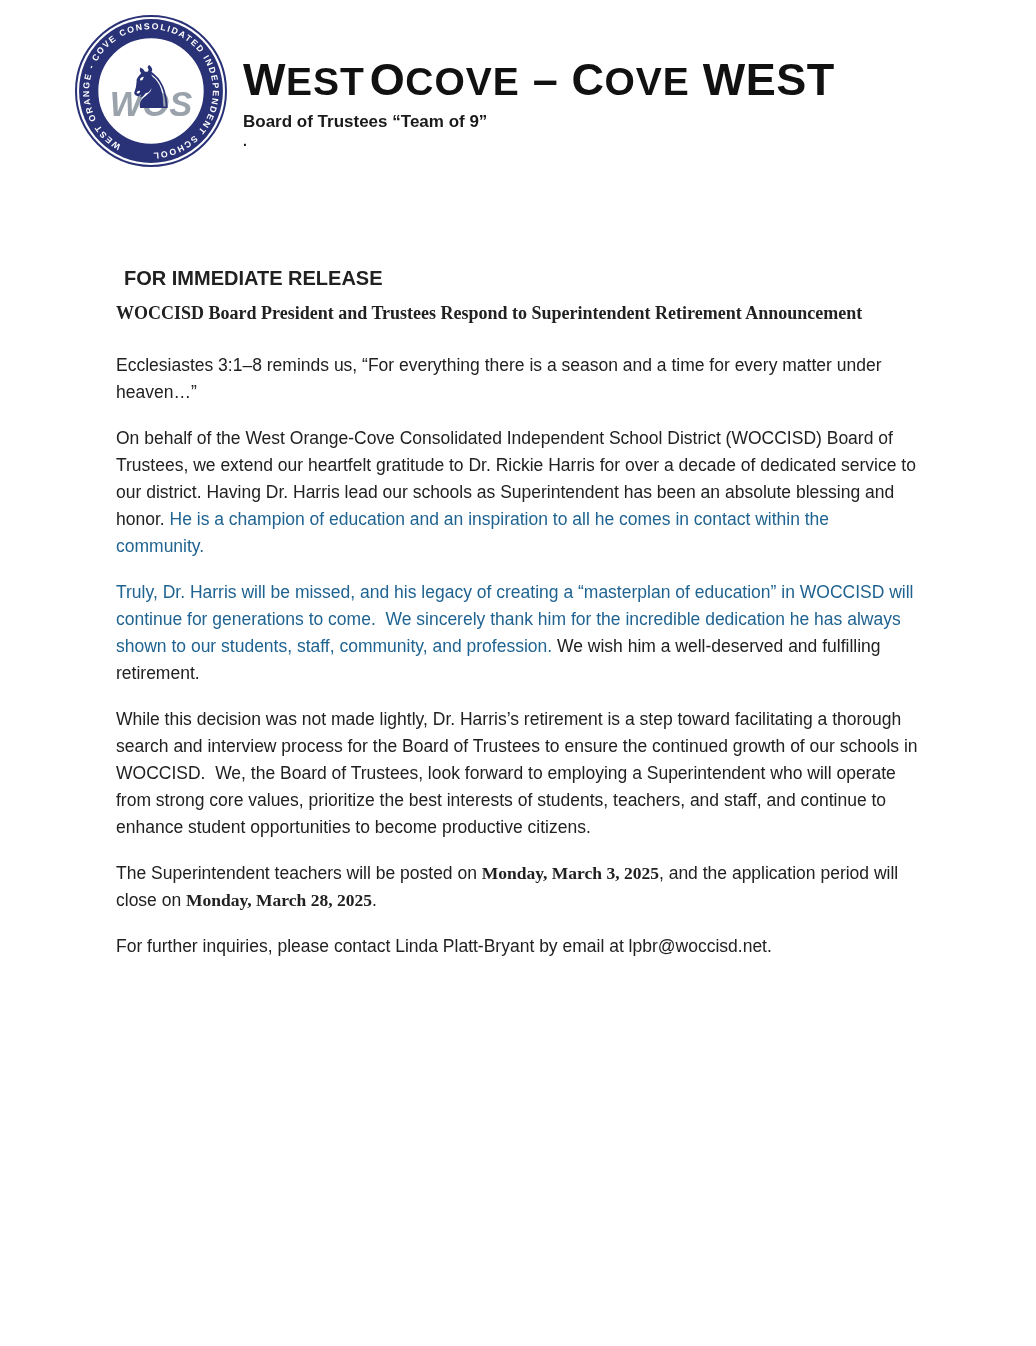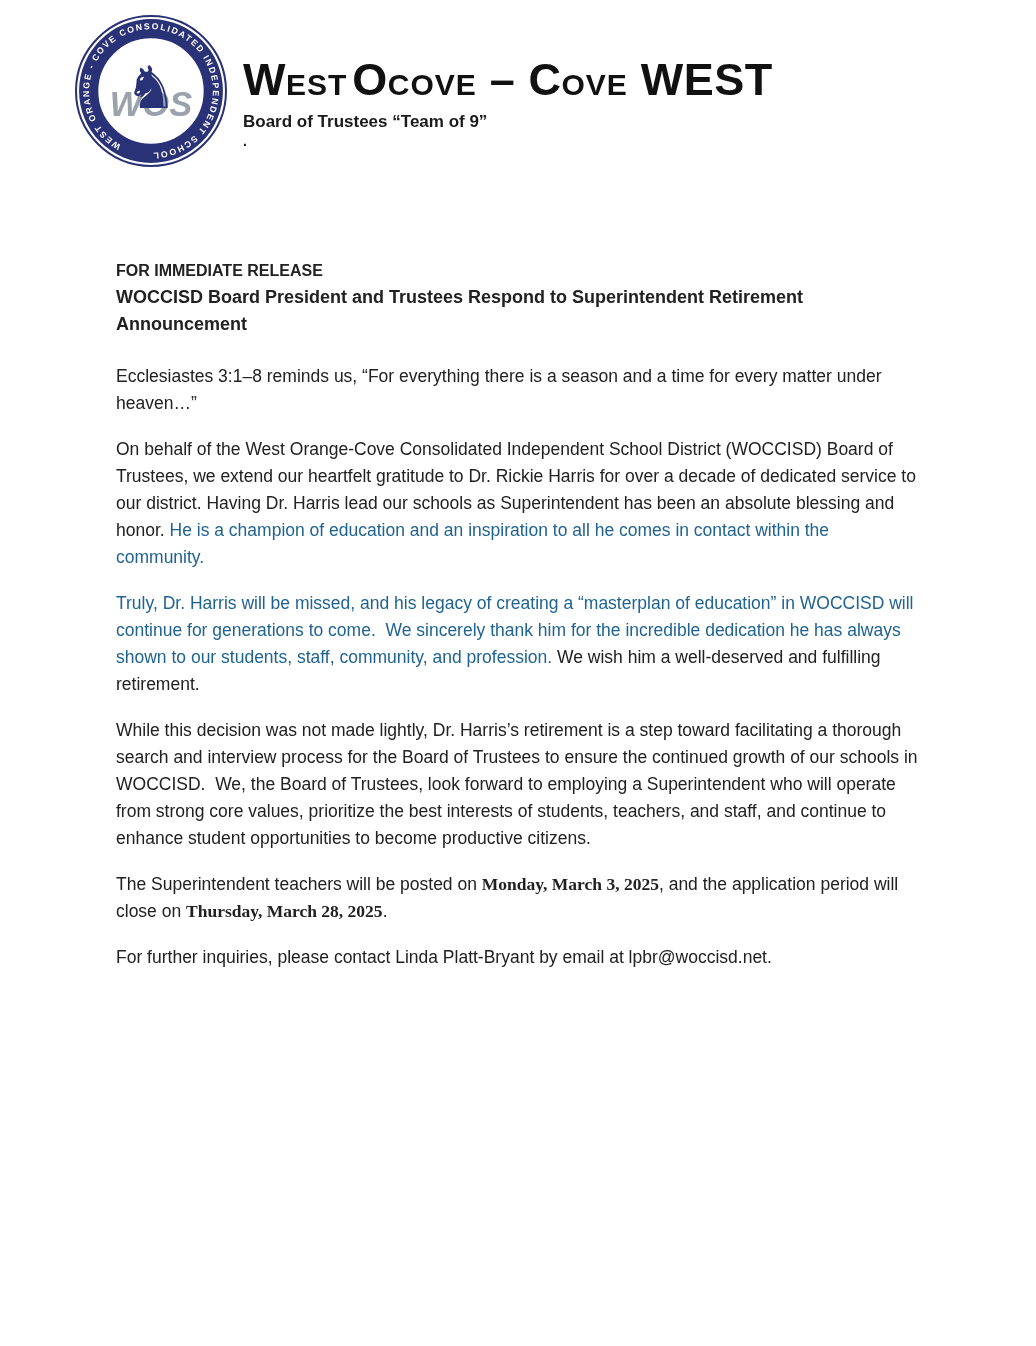--- a/index.html
+++ b/index.html
@@ -31,21 +31,21 @@
   .seal { width: 152px; height: 152px; flex: 0 0 auto; }
   .brand { margin-top: 42px; }
   .org-title {
     font-weight: 700;
     color: #111111;
     letter-spacing: 0.5px;
     white-space: nowrap;
     line-height: 1;
   }
   .org-title .cap { font-size: 45px; }
-  .org-title .sc  { font-size: 30px; letter-spacing: 1px; }
+  .org-title .sc  { font-size: 39px; letter-spacing: 1px; }
   .org-subtitle {
     margin-top: 10px;
     font-size: 17px;
     font-weight: 700;
     color: #1a1a1a;
   }
   .stray-mark {
     font-size: 14px;
     font-weight: 700;
     line-height: 1;
@@ -53,31 +53,32 @@
     color: #1a1a1a;
   }
   
   .content {
     padding: 86px 116px 0 116px;
     font-size: 17.5px;
     line-height: 27px;
   }
   .content p, .content h1 { white-space: pre-wrap; }
   .release-label {
-    margin: 0;
+    margin: 8px;
     font-weight: 700;
-    font-size: 16px;
+    font-size: 20px;
   }
   .release-date { margin: 0 0 25px 0; }
   .headline {
     margin: 0 0 25px 0;
     font-size: 18px;
     font-weight: 700;
     line-height: 27px;
     max-width: 800px;
+    font-family: Liberation Serif, serif;
   }
   .para { margin: 0 0 19px 0; }
   .run-blue { color: var(--accent-blue); }
   .run-bold { font-weight: 700; font-family: Liberation Serif, serif; }
   
   .seal .ring-text {
     fill: #ffffff;
     font-family: "Liberation Sans", sans-serif;
     font-size: 8.6px;
     font-weight: 700;
@@ -137,19 +138,19 @@
     <h1 class="headline">WOCCISD Board President and Trustees Respond to Superintendent Retirement Announcement</h1>
 
     <p class="para"><span>Ecclesiastes 3:1–8 reminds us, “For everything there is a season and a time for every matter under heaven…”</span></p>
 
     <p class="para"><span>On behalf of the West Orange-Cove Consolidated Independent School District (WOCCISD) Board of Trustees, we extend our heartfelt gratitude to Dr. Rickie Harris for over a decade of dedicated service to our district. Having Dr. Harris lead our schools as Superintendent has been an absolute blessing and honor. </span><span class="run-blue">He is a champion of education and an inspiration to all he comes in contact within the community.</span></p>
 
     <p class="para"><span class="run-blue">Truly, Dr. Harris will be missed, and his legacy of creating a “masterplan of education” in WOCCISD will continue for generations to come.  We sincerely thank him for the incredible dedication he has always shown to our students, staff, community, and profession. </span><span>We wish him a well-deserved and fulfilling retirement.</span></p>
 
     <p class="para"><span>While this decision was not made lightly, Dr. Harris’s retirement is a step toward facilitating a thorough search and interview process for the Board of Trustees to ensure the continued growth of our schools in WOCCISD.  We, the Board of Trustees, look forward to employing a Superintendent who will operate from strong core values, prioritize the best interests of students, teachers, and staff, and continue to enhance student opportunities to become productive citizens.</span></p>
 
-    <p class="para"><span>The Superintendent teachers will be posted on </span><span class="run-bold">Monday, March 3, 2025</span><span>, and the application period will close on </span><span class="run-bold">Thursday, March 28, 2025</span><span>.</span></p>
+    <p class="para"><span>The Superintendent teachers will be posted on </span><span class="run-bold">Monday, March 3, 2025</span><span>, and the application period will close on </span><span class="run-bold">Monday, March 28, 2025</span><span>.</span></p>
 
     <p class="para"><span>For further inquiries, please contact Linda Platt-Bryant by email at lpbr@woccisd.net.</span></p>
 
   </main>
 
 </div>
 
 </body></html>

